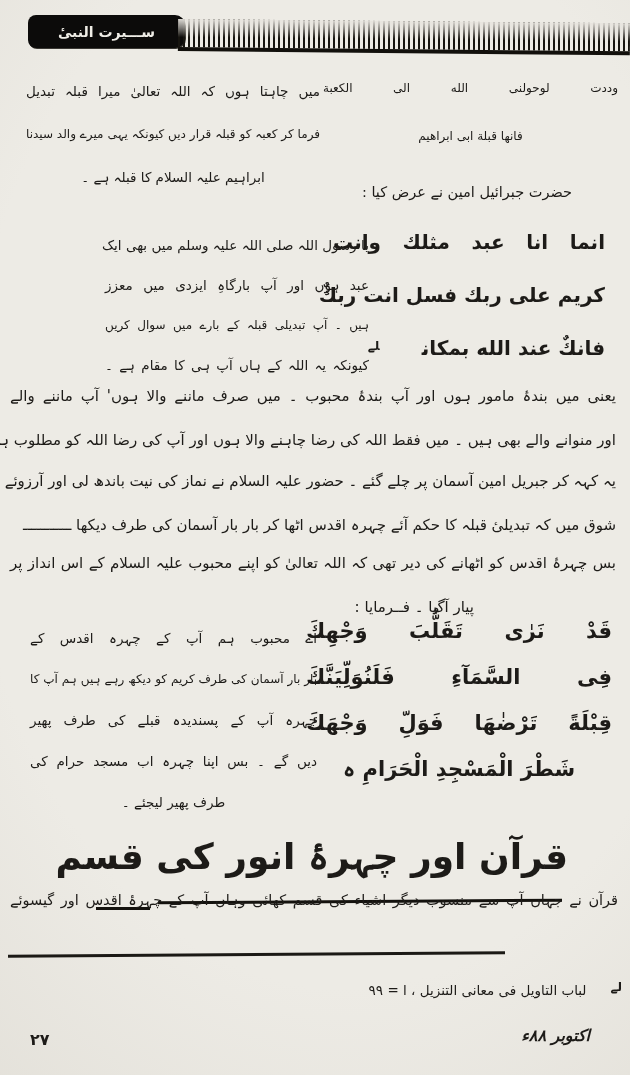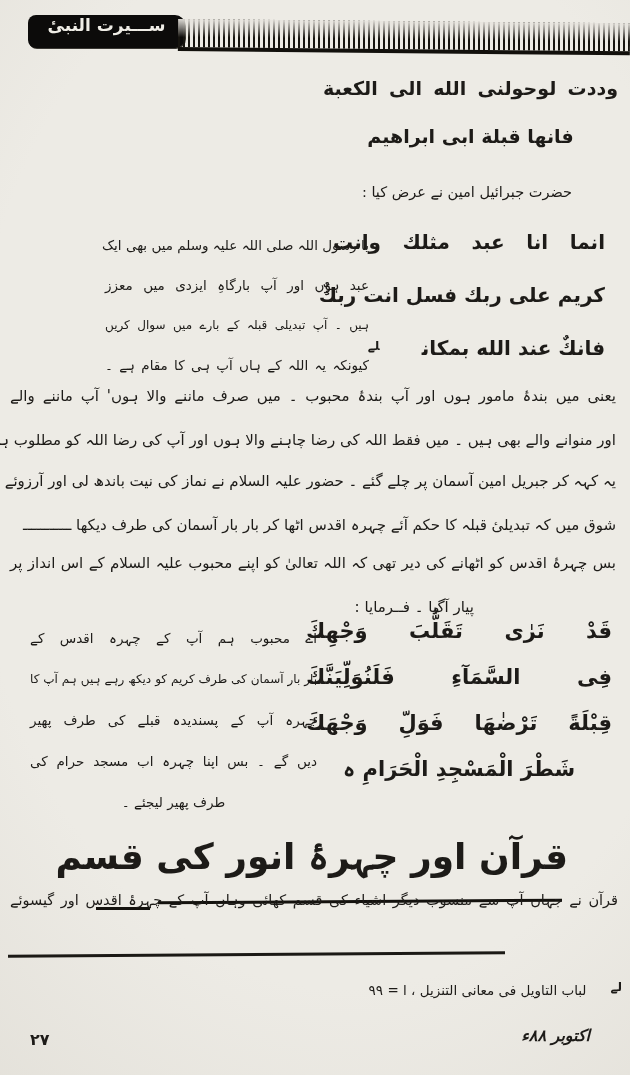--- a/index.html
+++ b/index.html
@@ -12,35 +12,35 @@
   .line { white-space:nowrap; }
   .jl { text-align:justify; text-align-last:justify; }
   .cl { text-align:center; text-align-last:center; }
   .rl { text-align:right; text-align-last:right; }
   .sm { font-size:12px; }
 
   
   .hdr-box {
     position:absolute; left:28px; top:15px; width:157px; height:33px;
     background:#0c0b0a; border-radius:8px 10px 10px 8px;
-    display:flex; align-items:flex-start; justify-content:center;
-    color:#efede6; font-size:17px; font-weight:bold;
+    display:flex; align-items:center; justify-content:center;
+    color:#efede6; font-size:14px; font-weight:bold;
     box-shadow:1px 1px 0 #3a3833;
   }
   .hdr-stripes {
     position:absolute; left:178px; top:19px; width:452px; height:28px;
     transform:rotate(0.55deg); transform-origin:left center;
     background:
       linear-gradient(180deg, rgba(231,228,222,0.95) 0%, rgba(231,228,222,0.55) 30%, rgba(231,228,222,0) 65%),
       repeating-linear-gradient(90deg, #16140f 0px, #16140f 2px, rgba(231,228,222,0) 2px, rgba(231,228,222,0) 5px);
     border-bottom:4px solid #12100c;
   }
 
   
-  .s1-ar { position:absolute; right:12px; top:64px; width:295px; font-size:19px; font-weight:bold; }
+  .s1-ar { position:absolute; right:12px; top:64px; width:295px; font-size:12px; font-weight:normal; }
   .s1-ar .line { line-height:48px; }
   .s1-ur { position:absolute; left:26px; top:70px; width:294px; font-size:13.5px; }
   .s1-ur .line { line-height:43px; }
 
   .jibril { position:absolute; right:58px; top:184px; font-size:14.5px; }
 
   
   .s2-ar { position:absolute; right:25px; top:216px; width:272px; font-size:20px; font-weight:bold; }
   .s2-ar .line { line-height:53px; }
   .fn-mark { font-size:12px; position:relative; top:-5px; margin-right:42px; font-weight:bold; }
@@ -90,20 +90,25 @@
   <div class="hdr-box">
     <span>ســـیرت النبیٔ</span>
   </div>
   <div class="hdr-stripes"></div>
 
   <div class="s1-ar">
     <div class="line jl">وددت لوحولنى الله الى الكعبة</div>
     <div class="line cl">فانها قبلة ابى ابراهيم</div>
   </div>
 
+  <div class="s1-ur">
+    <div class="line jl">میں چاہتا ہوں کہ اللہ تعالیٰ میرا قبلہ تبدیل</div>
+    <div class="line jl sm">فرما کر کعبہ کو قبلہ قرار دیں کیونکہ یہی میرے والد سیدنا</div>
+    <div class="line cl">ابراہیم علیہ السلام کا قبلہ ہے ۔</div>
+  </div>
 
   <div class="jibril line">حضرت جبرائیل امین نے عرض کیا :</div>
 
   <div class="s2-ar">
     <div class="line jl">انما انا عبد مثلك وانت</div>
     <div class="line jl">كريم على ربك فسل انت ربكٌ</div>
     <div class="line rl">
       <span>فانكٌ عند الله بمكان</span><span class="fn-mark">لے</span>
     </div>
   </div>

